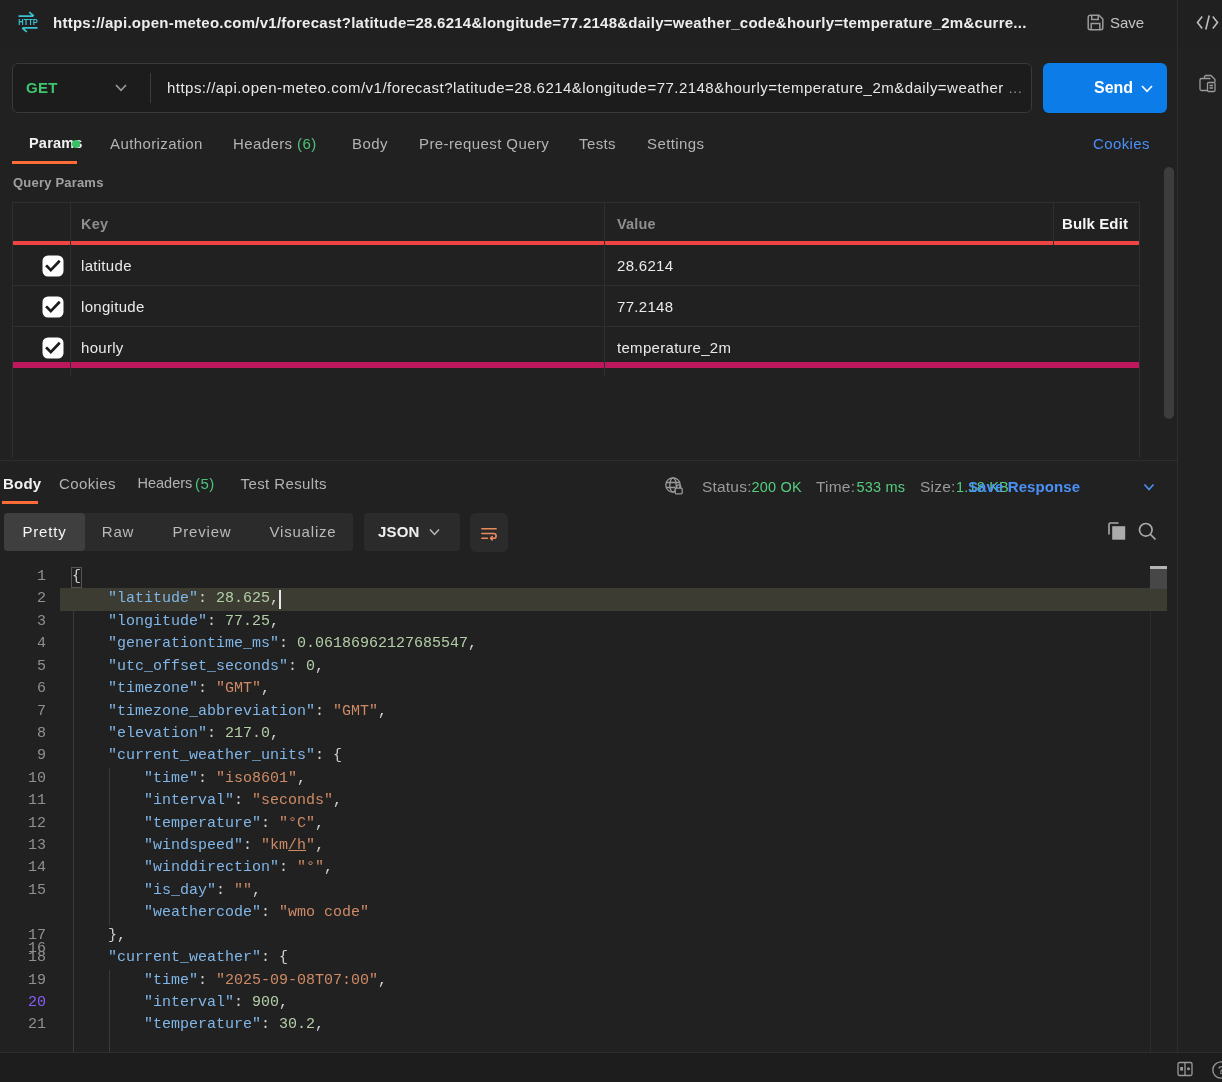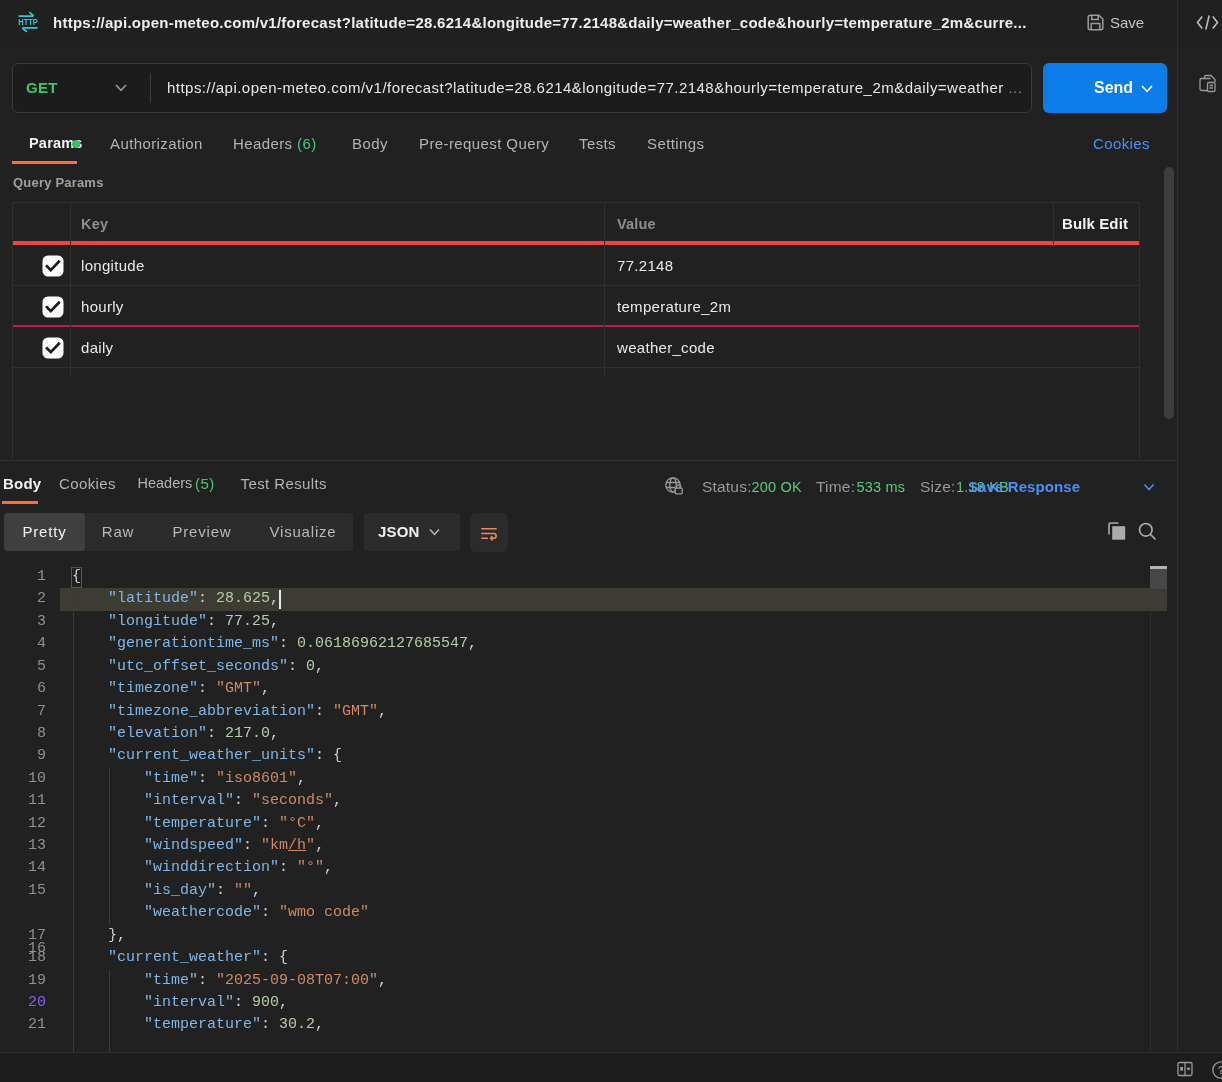--- a/index.html
+++ b/index.html
@@ -69,42 +69,42 @@
       <div class="nw" style="position:absolute;left:604px;top:0;height:42px;line-height:42px;font-size:14.5px;font-weight:600;color:#8f8f8f;letter-spacing:0.2px;">Value</div>
       <div class="nw" style="position:absolute;right:11px;top:0;height:42px;line-height:42px;font-size:15px;font-weight:bold;color:#f5f5f5;letter-spacing:0.1px;">Bulk Edit</div>
     </div>
     <div style="position:relative;height:41px;border-bottom:1px solid #2f2f2f;">
       <div style="position:absolute;left:57px;top:0;width:1px;height:41px;background:#2f2f2f;"></div>
       <div style="position:absolute;left:591px;top:0;width:1px;height:41px;background:#2f2f2f;"></div>
       <svg style="position:absolute;left:29px;top:9.5px;" width="22" height="22" viewBox="0 0 22 22">
         <rect x="0.5" y="0.5" width="21" height="21" rx="5.5" fill="#ffffff"></rect>
         <path d="M5 11.3 L8.8 15.1 L16.8 6.7" stroke="#1c1c1c" stroke-width="2.7" fill="none" stroke-linecap="square"></path>
       </svg>
+      <div class="nw" style="position:absolute;left:68px;top:0;height:41px;line-height:41px;font-size:15px;color:#eaeaea;letter-spacing:0.3px;">latitude</div>
+      <div class="nw" style="position:absolute;left:604px;top:0;height:41px;line-height:41px;font-size:15px;color:#eaeaea;letter-spacing:0.3px;">28.6214</div>
+    </div>
+    <div style="position:relative;height:41px;border-bottom:1px solid #2f2f2f;">
+      <div style="position:absolute;left:57px;top:0;width:1px;height:41px;background:#2f2f2f;"></div>
+      <div style="position:absolute;left:591px;top:0;width:1px;height:41px;background:#2f2f2f;"></div>
+      <svg style="position:absolute;left:29px;top:9.5px;" width="22" height="22" viewBox="0 0 22 22">
+        <rect x="0.5" y="0.5" width="21" height="21" rx="5.5" fill="#ffffff"></rect>
+        <path d="M5 11.3 L8.8 15.1 L16.8 6.7" stroke="#1c1c1c" stroke-width="2.7" fill="none" stroke-linecap="square"></path>
+      </svg>
       <div class="nw" style="position:absolute;left:68px;top:0;height:41px;line-height:41px;font-size:15px;color:#eaeaea;letter-spacing:0.3px;">longitude</div>
       <div class="nw" style="position:absolute;left:604px;top:0;height:41px;line-height:41px;font-size:15px;color:#eaeaea;letter-spacing:0.3px;">77.2148</div>
     </div>
-    <div style="position:relative;height:41px;border-bottom:2px solid #be185d;text-decoration:underline;">
+    <div style="position:relative;height:41px;border-bottom:6px solid #be185d;text-decoration:underline;">
       <div style="position:absolute;left:57px;top:0;width:1px;height:41px;background:#2f2f2f;"></div>
       <div style="position:absolute;left:591px;top:0;width:1px;height:41px;background:#2f2f2f;"></div>
       <svg style="position:absolute;left:29px;top:9.5px;" width="22" height="22" viewBox="0 0 22 22">
         <rect x="0.5" y="0.5" width="21" height="21" rx="5.5" fill="#ffffff"></rect>
         <path d="M5 11.3 L8.8 15.1 L16.8 6.7" stroke="#1c1c1c" stroke-width="2.7" fill="none" stroke-linecap="square"></path>
       </svg>
       <div class="nw" style="position:absolute;left:68px;top:0;height:41px;line-height:41px;font-size:15px;color:#eaeaea;letter-spacing:0.3px;">hourly</div>
       <div class="nw" style="position:absolute;left:604px;top:0;height:41px;line-height:41px;font-size:15px;color:#eaeaea;letter-spacing:0.3px;">temperature_2m</div>
-    </div>
-    <div style="position:relative;height:41px;border-bottom:1px solid #2f2f2f;">
-      <div style="position:absolute;left:57px;top:0;width:1px;height:41px;background:#2f2f2f;"></div>
-      <div style="position:absolute;left:591px;top:0;width:1px;height:41px;background:#2f2f2f;"></div>
-      <svg style="position:absolute;left:29px;top:9.5px;" width="22" height="22" viewBox="0 0 22 22">
-        <rect x="0.5" y="0.5" width="21" height="21" rx="5.5" fill="#ffffff"></rect>
-        <path d="M5 11.3 L8.8 15.1 L16.8 6.7" stroke="#1c1c1c" stroke-width="2.7" fill="none" stroke-linecap="square"></path>
-      </svg>
-      <div class="nw" style="position:absolute;left:68px;top:0;height:41px;line-height:41px;font-size:15px;color:#eaeaea;letter-spacing:0.3px;">daily</div>
-      <div class="nw" style="position:absolute;left:604px;top:0;height:41px;line-height:41px;font-size:15px;color:#eaeaea;letter-spacing:0.3px;">weather_code</div>
     </div>
     <div style="position:relative;height:9px;">
       <div style="position:absolute;left:57px;top:0;width:1px;height:9px;background:#2f2f2f;"></div>
       <div style="position:absolute;left:591px;top:0;width:1px;height:9px;background:#2f2f2f;"></div>
     </div>
   </div>
 
 <div class="abs" style="left:1164px;top:167px;width:10px;height:252px;border-radius:5px;background:#3d3d3d;"></div>
 
 <div class="abs" style="left:0;top:460px;width:1177px;height:1px;background:#2e2e2e;"></div>

